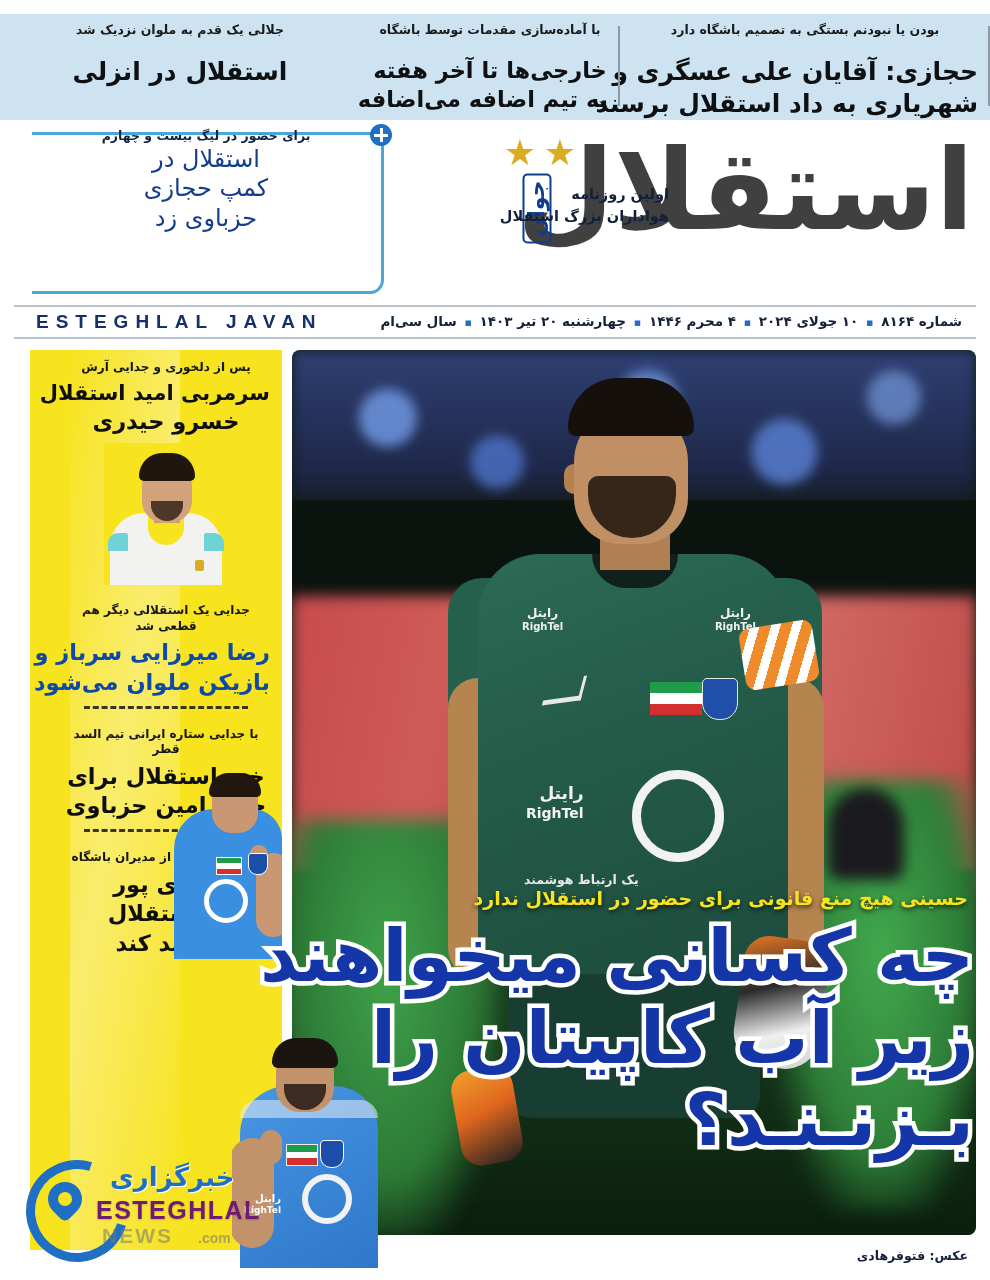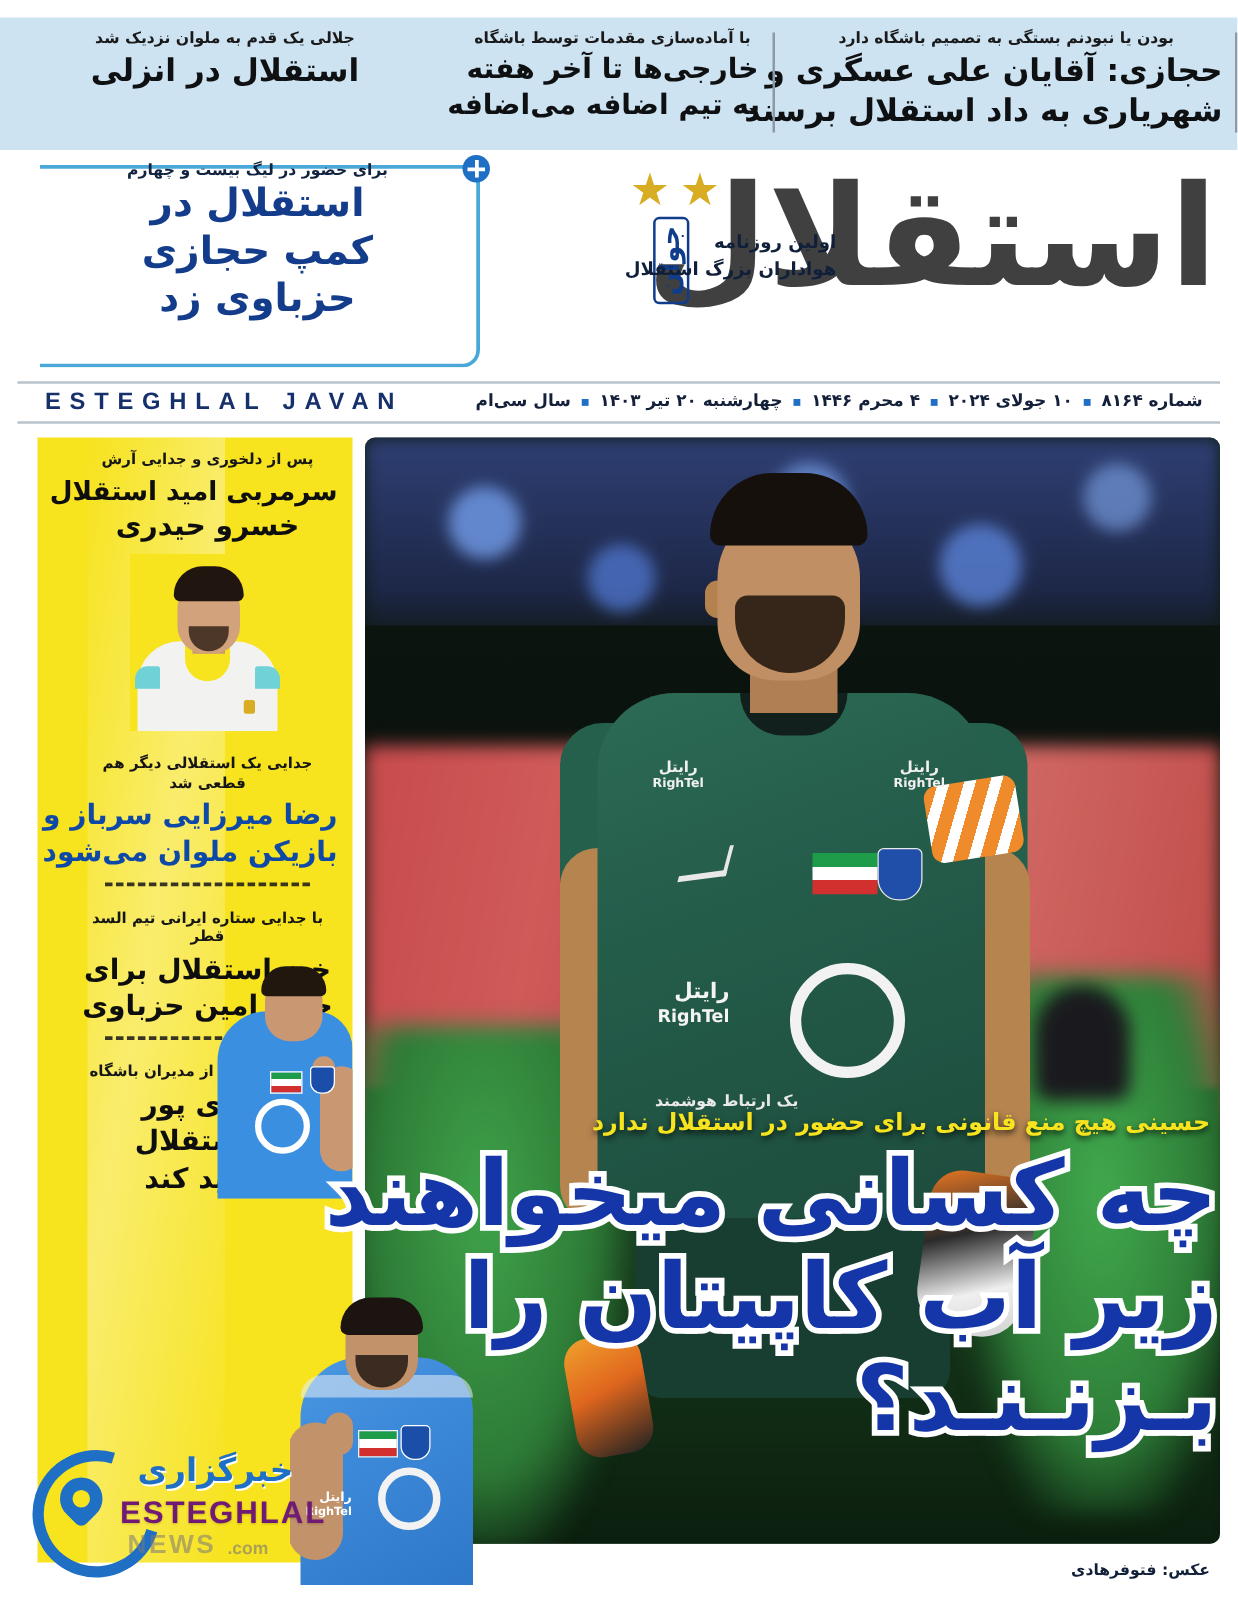--- a/index.html
+++ b/index.html
@@ -25,21 +25,21 @@
     padding:8px 12px 0 12px;text-align:center;
   }
   .tcol.c1{width:360px;}
   .tcol.c2{width:260px;}
   .tcol.c3{width:370px;}
   .vdiv{
     position:absolute;top:12px;width:2px;height:80px;background:#8c9aa6;
   }
   .kicker-sm{
     font-size:12.5px;font-weight:700;color:#1a1a1a;line-height:1.25;
-    margin-bottom:3px;letter-spacing:-.2px;
+    margin-bottom:18px;letter-spacing:-.2px;
   }
   .head-blk{
     font-size:25px;font-weight:900;color:#0f1012;line-height:1.30;
     letter-spacing:-.5px;white-space:nowrap;
   }
   .head-blk.sm{font-size:22.5px;}
 
   
   .promo{
     position:absolute;left:14px;top:126px;width:370px;height:172px;
@@ -59,21 +59,21 @@
   }
   .promo-dot:before{left:9.5px;top:4px;width:3px;height:14px;}
   .promo-dot:after{left:4px;top:9.5px;width:14px;height:3px;}
   .promo-inner{
     position:absolute;right:8px;top:2px;width:340px;text-align:center;
   }
   .promo-kicker{
     font-size:12.5px;font-weight:700;color:#12233f;margin-bottom:2px;
   }
   .promo-line{
-    font-size:31px;font-weight:700;color:#133c8b;line-height:1.22;
+    font-size:24px;font-weight:400;color:#133c8b;line-height:1.22;
     white-space:nowrap;letter-spacing:-.5px;
   }
 
   
   .masthead{
     position:absolute;left:395px;top:128px;width:585px;height:170px;
   }
   .logo-wordmark{
     position:absolute;right:6px;top:6px;
     font-size:112px;font-weight:900;color:#404040;
@@ -327,21 +327,21 @@
     position:absolute;left:74px;top:48px;font-size:25px;font-weight:800;color:#701a75;
     letter-spacing:1.5px;font-family:"Liberation Sans",sans-serif;direction:ltr;
     text-shadow:0 1px 2px rgba(0,0,0,.2);
   }
   .wm-news{
     position:absolute;left:80px;top:76px;font-size:21px;font-weight:800;
     color:rgba(120,120,120,.55);letter-spacing:2px;direction:ltr;
     font-family:"Liberation Sans",sans-serif;
   }
   .wm-com{
-    position:absolute;left:160px;top:82px;font-size:14px;font-weight:700;
+    position:absolute;left:176px;top:82px;font-size:14px;font-weight:700;
     color:rgba(120,120,120,.6);direction:ltr;font-family:"Liberation Sans",sans-serif;
   }
 
   .photocredit{
     position:absolute;right:22px;top:1248px;font-size:12.5px;font-weight:800;color:#12203a;
   }
 </style>
 </head>
 <body>
 

